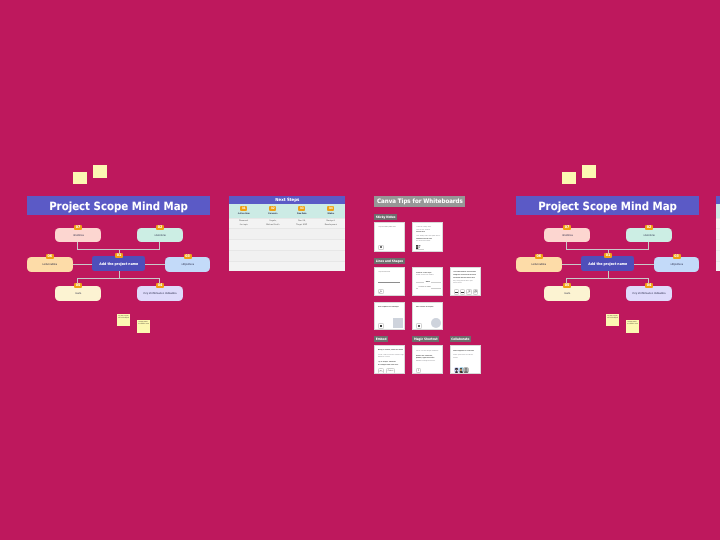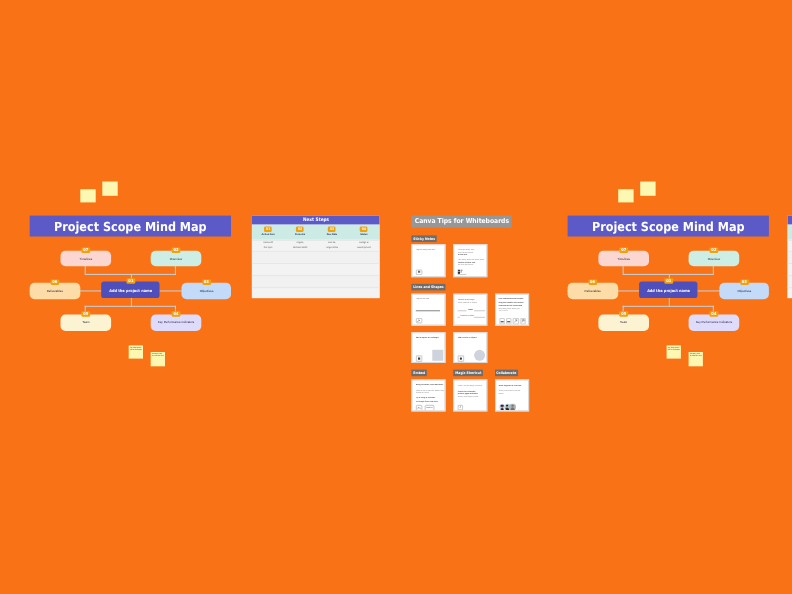--- a/index.html
+++ b/index.html
@@ -1,19 +1,19 @@
 <!DOCTYPE html>
 <html><head>
 <meta charset="utf-8">
 <style>
 html,body{margin:0;padding:0;}
 body{width:720px;height:540px;background:#ffffff;overflow:hidden;
   font-family:"Liberation Sans",sans-serif;-webkit-font-smoothing:antialiased;
   text-rendering:optimizeLegibility;}
-#board{position:relative;width:720px;height:540px;background:#f97316;overflow:hidden;}
+#board{position:relative;width:720px;height:540px;background:#be185d;overflow:hidden;}
 #layer{position:absolute;left:0;top:0;width:720px;height:540px;}
 #board *{text-rendering:geometricPrecision;}
 
 
 .mindmap{position:absolute;width:184px;height:106px;}
 .mm-title{filter:brightness(1);position:absolute;left:0;top:0;width:183px;height:19px;background:#5b5ac6;
   color:#fff;font-weight:700;font-size:11.35px;display:flex;align-items:center;
   justify-content:center;letter-spacing:0px;font-family:"DejaVu Sans",sans-serif;
   font-stretch:condensed;}
 .node{filter:brightness(1);position:absolute;border-radius:4.6px;display:flex;align-items:center;

